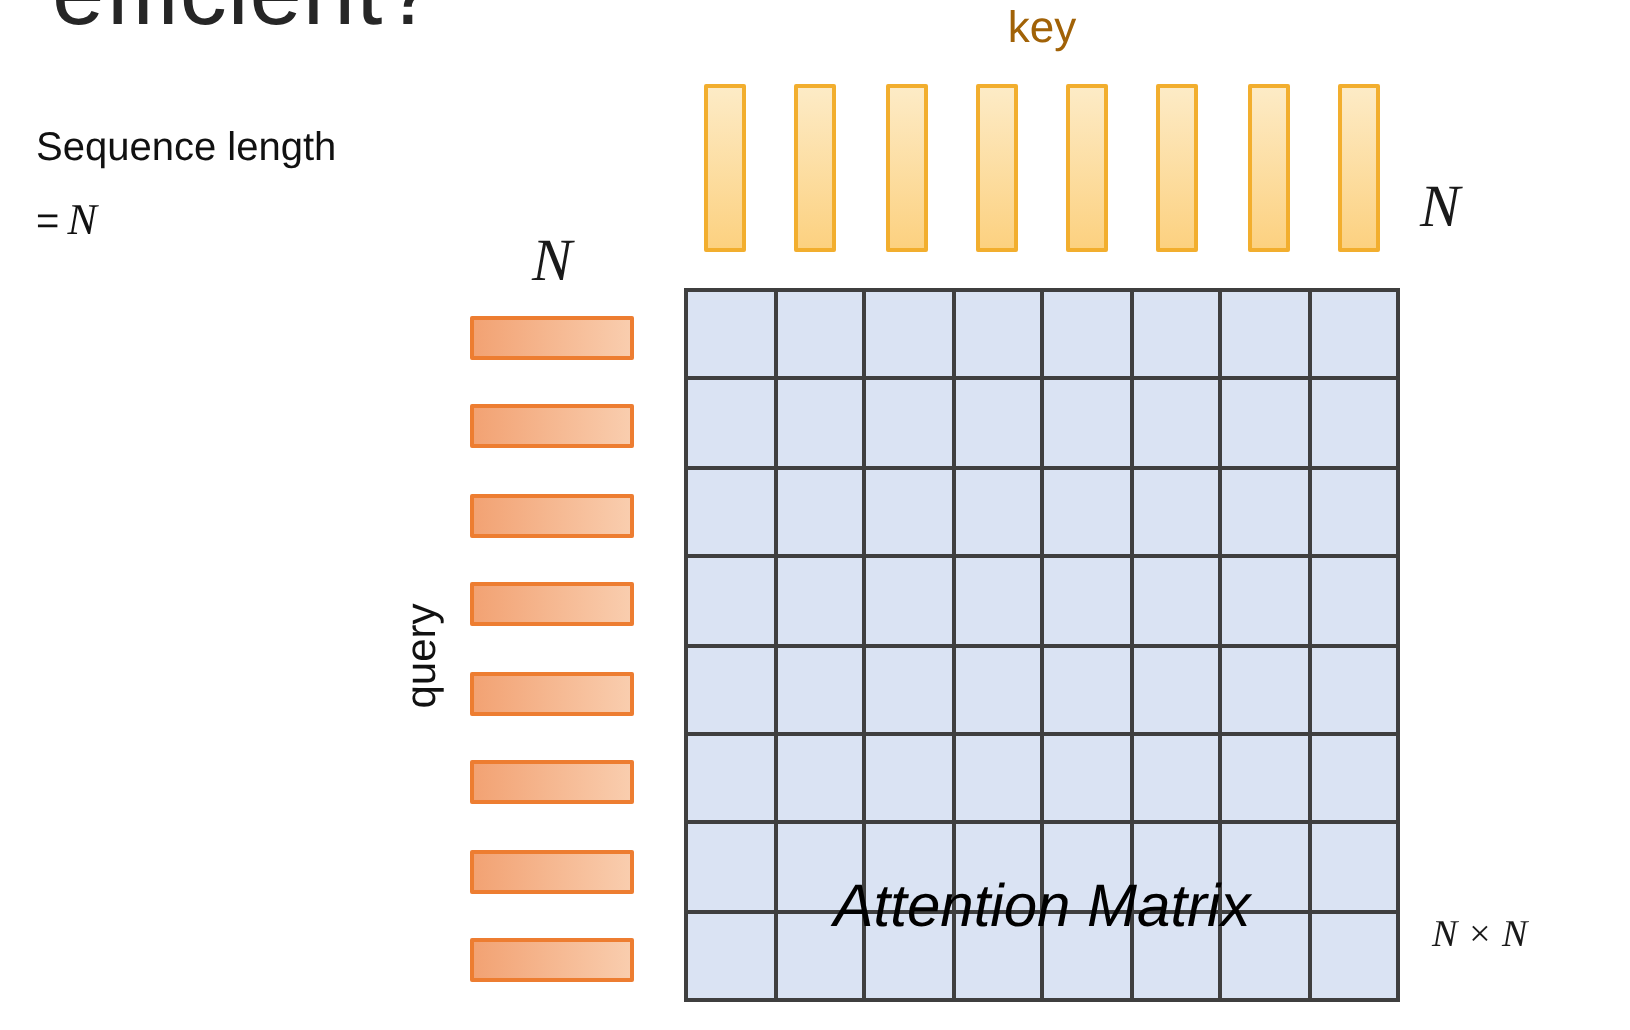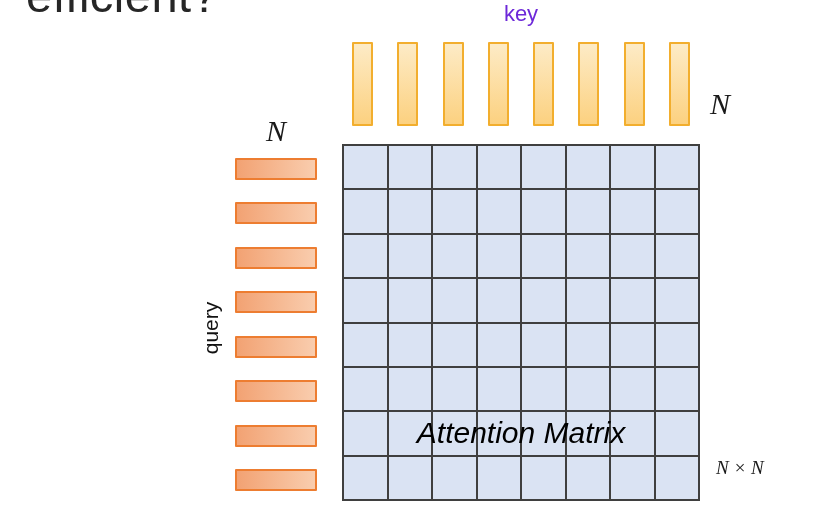--- a/index.html
+++ b/index.html
@@ -12,21 +12,21 @@
     position:absolute;left:26px;top:-28px;font-size:47px;line-height:1;
     letter-spacing:.5px;color:#262626;white-space:nowrap;
   }
   .seq-note{
     position:absolute;left:18px;top:57px;font-size:20px;line-height:1.7;color:#111;
   }
   .mathn{font-family:"Liberation Serif",serif;font-style:italic;}
   .seq-note .mathn{font-size:22px;margin-left:4px;}
   .key-label{
     position:absolute;left:342px;top:1px;width:358px;text-align:center;
-    font-size:22px;color:#6d28d9;
+    font-size:22px;color:#a16207;
   }
   .key-bars{
     position:absolute;left:342px;top:42px;width:358px;height:84px;
     display:flex;justify-content:space-between;padding:0 10px;box-sizing:border-box;
   }
   .key-bar{
     width:21px;height:100%;box-sizing:border-box;border-radius:1px;
     background:linear-gradient(to bottom,var(--key-fill-top),var(--key-fill-bottom));
     border:2px solid var(--key-border);
   }
@@ -47,33 +47,37 @@
     background:linear-gradient(to right,var(--query-fill-left),var(--query-fill-right));
     border:2px solid var(--query-border);
   }
   .grid{
     position:absolute;left:342px;top:144px;width:358px;height:357px;
     box-sizing:border-box;display:grid;gap:2px;
     background:var(--grid-line);border:2px solid var(--grid-line);
   }
   .cell{background:var(--cell-fill);}
   .matrix-label{
-    position:absolute;left:342px;top:410px;width:358px;height:45px;line-height:45px;
+    position:absolute;left:342px;top:431px;width:358px;height:45px;line-height:45px;
     text-align:center;font-style:italic;font-size:30px;color:#000;
     font-family:"Liberation Sans",sans-serif;
   }
   .size-label{position:absolute;left:716px;top:457px;font-size:19px;white-space:nowrap;}
 </style>
 </head>
 <body>
 
 <div class="stage">
 
   <div class="title-frag">efficient?</div>
 
+  <div class="seq-note">
+    <span>Sequence length</span><br>
+    <span>=</span><span class="mathn">N</span>
+  </div>
 
   <div class="key-label">key</div>
 
   <div class="key-bars">
       <div class="key-bar"></div>
       <div class="key-bar"></div>
       <div class="key-bar"></div>
       <div class="key-bar"></div>
       <div class="key-bar"></div>
       <div class="key-bar"></div>

